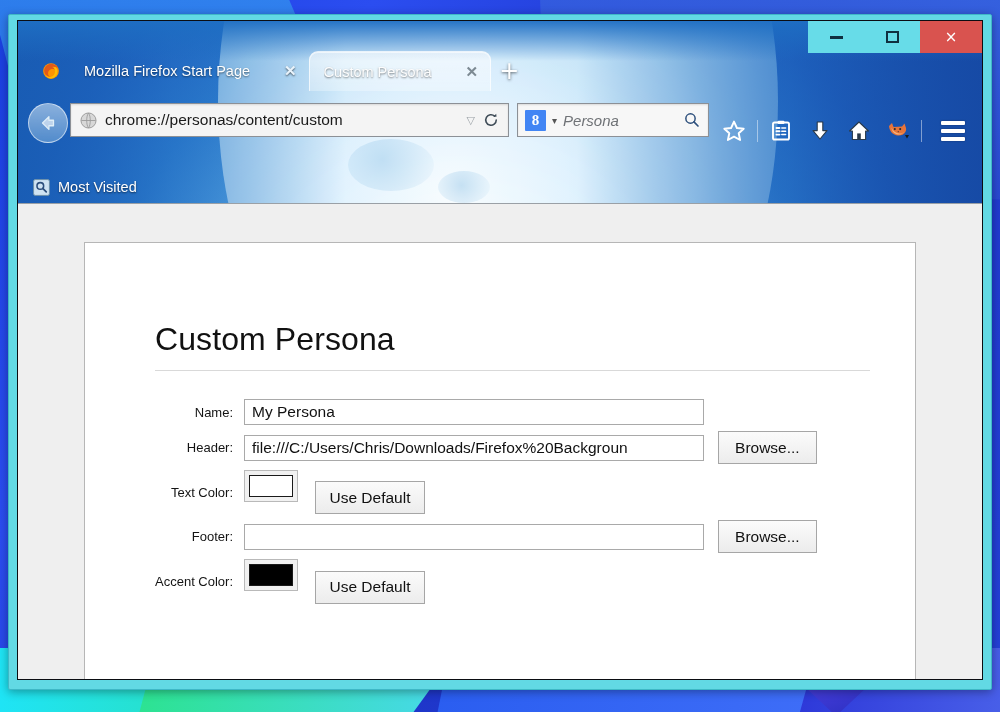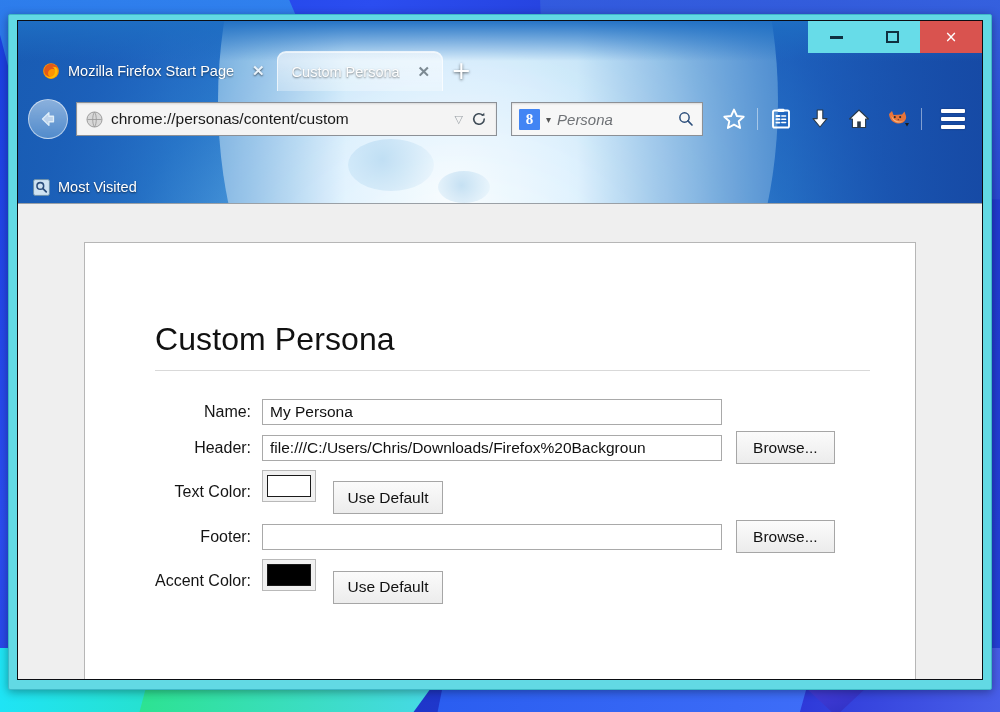--- a/index.html
+++ b/index.html
@@ -85,43 +85,43 @@
     background: #67dce8; color:#123; cursor: default;
   }
   .win-btn.close { background:#d9534f; color:#fff; width: 62px; }
   .win-btn .glyph { font-size: 15px; line-height: 1; font-family:"DejaVu Sans", sans-serif; }
   .min-bar { width: 13px; height: 3px; background:#103040; display:block; }
   .max-box { width: 13px; height: 12px; border: 2px solid #103040; display:block; }
 
   
   #tabstrip { position: absolute; left: 10px; top: 28px; right: 0; height: 42px; display:flex; align-items:flex-end; z-index: 20; }
   .tab {
-    position: relative; height: 40px; display:flex; align-items:center; gap:8px;
+    position: relative; height: 40px; display:flex; align-items:center; gap:24px;
     padding: 0 12px 0 14px; border-radius: 9px 9px 0 0; cursor: default;
     font-size: 14.5px; color:#ffffff; text-shadow: 0 1px 2px rgba(0,0,0,.55);
     min-width: 120px;
   }
   .tab.inactive { background: transparent; }
   .tab.active {
     background: linear-gradient(180deg, rgba(255,255,255,.62), rgba(255,255,255,.30));
     color:#fdfdfd; text-shadow: 0 1px 2px rgba(0,0,0,.5);
     border: 1px solid rgba(255,255,255,.65); border-bottom:none;
     box-shadow: inset 0 1px 0 rgba(255,255,255,.6);
   }
   .tab-favicon { width:18px; height:18px; flex:0 0 18px; }
   .tab-title { white-space: nowrap; overflow:hidden; text-overflow: ellipsis; max-width: 210px; }
   .tab-close { margin-left: 10px; font-size: 15px; font-weight: bold; color: #e9f3fb;
                text-shadow: 0 1px 2px rgba(0,0,0,.6); }
   .tab.active .tab-close { color:#7d8a93; text-shadow:none; }
   #new-tab { margin-left: 8px; margin-bottom: 8px; font-size: 24px; line-height: 1; color:#fff;
              text-shadow: 0 1px 3px rgba(0,0,0,.6); font-family:"DejaVu Sans", sans-serif; cursor:default; }
 
   
-  #navbar { position:absolute; left:0; right:0; top:70px; height:56px; display:flex; align-items:center;
-            padding: 0 10px; gap: 6px; z-index: 20; }
+  #navbar { position:absolute; left:0; right:0; top:82px; height:56px; display:flex; 
+            padding: 0 10px; z-index: 20; }
   #back-btn { width:40px; height:40px; border-radius:50%;
     background: linear-gradient(180deg, rgba(230,244,252,.55), rgba(150,195,230,.45));
     border:1px solid rgba(255,255,255,.55);
     display:flex; align-items:center; justify-content:center; flex:0 0 40px; cursor:default; }
   #back-btn svg { width:22px; height:22px; }
 
   #urlbar {
     flex: 1 1 auto; height: 34px; background: #f4f4f4; border:1px solid #8c9096;
     display:flex; align-items:center; padding: 0 8px; gap:7px; margin-left: 2px;
     box-shadow: inset 0 1px 2px rgba(0,0,0,.12);
@@ -164,21 +164,21 @@
   #page-card {
     position:absolute; left:66px; top:38px; right:66px; bottom:-4px;
     background:#fff; border:1px solid #b6b6b6; border-bottom:none;
   }
   #form-wrap { padding: 78px 0 0 70px; }
   #page-title { font-size: 32px; font-weight: normal; color:#111; letter-spacing:.1px;
                 font-family:"Liberation Sans", sans-serif; }
   #title-rule { margin-top: 12px; width: 715px; height:1px; background:#d9d9d9; }
 
   table#form-table { margin-top: 22px; border-collapse: separate; border-spacing: 0 6px; }
-  td.lbl { text-align:right; padding-right: 11px; font-size: 16px; color:#141414; white-space:nowrap; vertical-align:middle; }
+  td.lbl { text-align:right; padding-right: 11px; font-size: 13px; color:#141414; white-space:nowrap; vertical-align:middle; }
   td.fld { vertical-align:middle; }
   td.btncell { padding-left: 14px; vertical-align:middle; }
 
   input.txt {
     width: 460px; height: 26px; border:1px solid #a9a9a9; background:#fff;
     font-family:"Liberation Sans", sans-serif; font-size: 15.5px; color:#111;
     padding: 0 7px;
   }
   button.std {
     height: 33px; padding: 0 16px; background: linear-gradient(180deg,#fbfbfb,#ececec);

